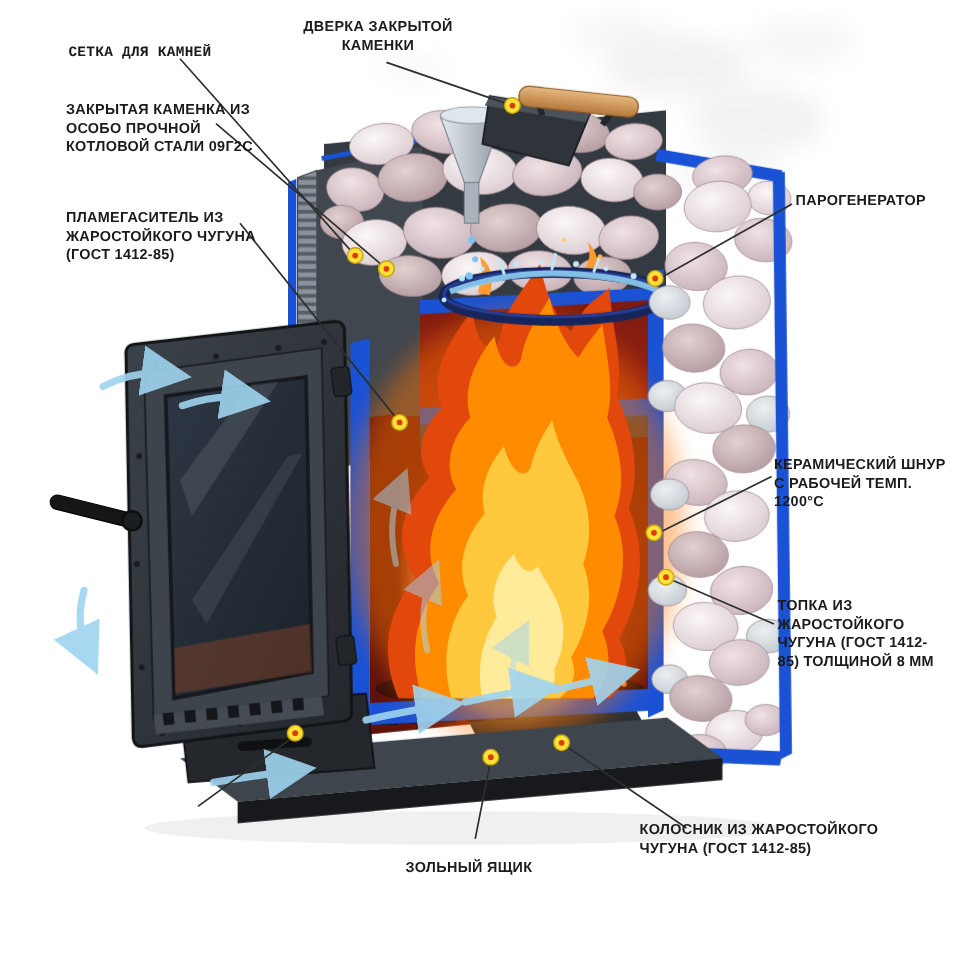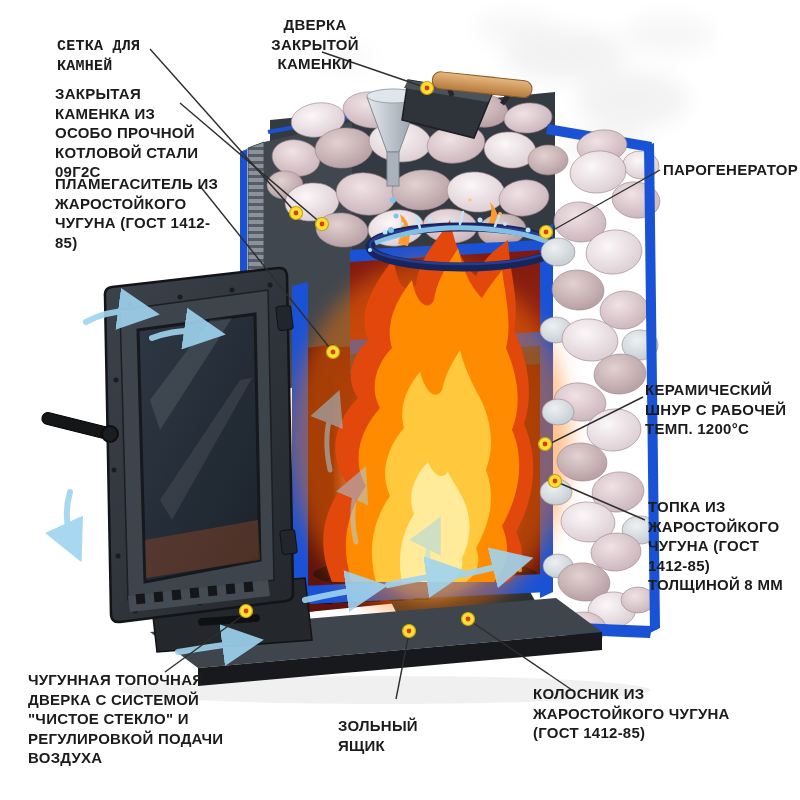--- a/index.html
+++ b/index.html
@@ -1,19 +1,19 @@
 <!DOCTYPE html>
 <html><head>
 <meta charset="utf-8">
 <style>
   html,body{margin:0;padding:0;background:#ffffff;}
   .stage{position:relative;width:800px;height:800px;background:#ffffff;overflow:hidden;
          font-family:"Liberation Sans","DejaVu Sans",sans-serif;}
   .stage svg{position:absolute;left:0;top:0;}
-  .label{position:absolute;font-size:15px;font-weight:bold;color:#1b1b1b;
+  .label{position:absolute;font-size:12px;font-weight:bold;color:#1b1b1b;
          letter-spacing:.25px;line-height:1.3;text-transform:uppercase;}
   .lbl-setka{left:57px;top:37px;width:130px;font-family:Liberation Mono, monospace;}
   .lbl-dverka-kamenki{left:246px;top:15px;width:138px;text-align:center;}
   .lbl-kamenka{left:55px;top:84px;width:162px;}
   .lbl-plamegasitel{left:55px;top:162px;width:168px;margin-top:12px;}
   .lbl-parogenerator{left:663px;top:160px;width:132px;}
   .lbl-keram{left:645px;top:380px;width:148px;}
   .lbl-topka{left:648px;top:497px;width:142px;}
   .lbl-kolosnik{left:533px;top:684px;width:200px;}
   .lbl-zolnik{left:338px;top:700px;width:120px;margin-top:16px;}
@@ -362,15 +362,14 @@
 
 <div class="label lbl-setka">СЕТКА ДЛЯ КАМНЕЙ</div>
 <div class="label lbl-dverka-kamenki">ДВЕРКА ЗАКРЫТОЙ КАМЕНКИ</div>
 <div class="label lbl-kamenka">ЗАКРЫТАЯ КАМЕНКА ИЗ ОСОБО ПРОЧНОЙ КОТЛОВОЙ СТАЛИ 09Г2С</div>
 <div class="label lbl-plamegasitel">ПЛАМЕГАСИТЕЛЬ ИЗ ЖАРОСТОЙКОГО ЧУГУНА (ГОСТ 1412-85)</div>
 <div class="label lbl-parogenerator">ПАРОГЕНЕРАТОР</div>
 <div class="label lbl-keram">КЕРАМИЧЕСКИЙ ШНУР С РАБОЧЕЙ ТЕМП. 1200°С</div>
 <div class="label lbl-topka">ТОПКА ИЗ ЖАРОСТОЙКОГО ЧУГУНА (ГОСТ 1412-85) ТОЛЩИНОЙ 8 ММ</div>
 <div class="label lbl-kolosnik">КОЛОСНИК ИЗ ЖАРОСТОЙКОГО ЧУГУНА (ГОСТ 1412-85)</div>
 <div class="label lbl-zolnik">ЗОЛЬНЫЙ ЯЩИК</div>
-<div class="label lbl-dverka-topki">ЧУГУННАЯ ТОПОЧНАЯ ДВЕРКА С СИСТЕМОЙ "ЧИСТОЕ СТЕКЛО" И РЕГУЛИРОВКОЙ ПОДАЧИ ВОЗДУХА</div>
 
 </div>
 
 </body></html>

